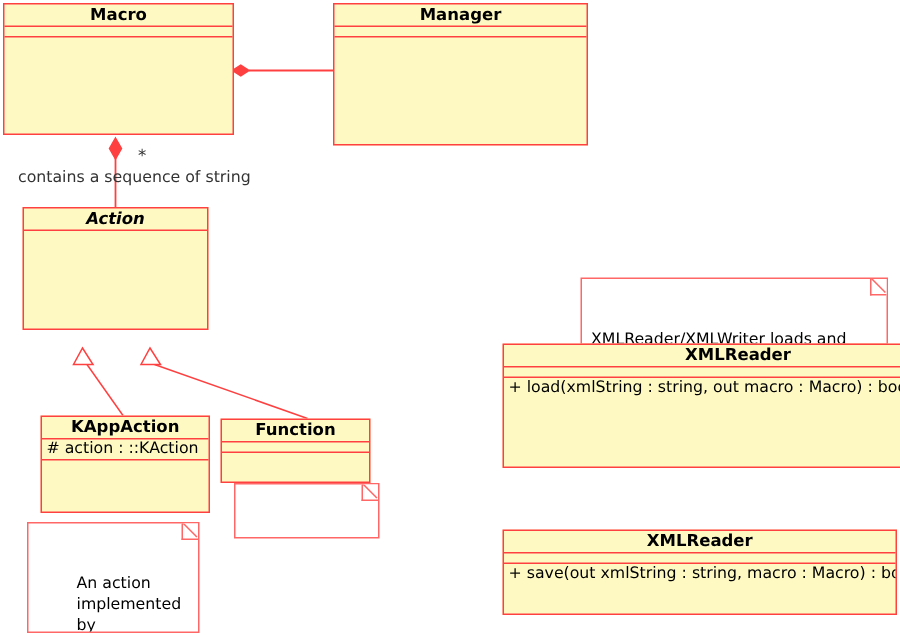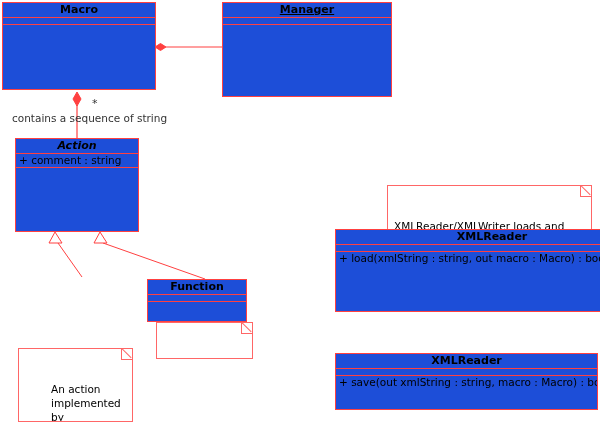--- a/index.html
+++ b/index.html
@@ -12,21 +12,21 @@
     width: 600px;
     height: 425px;
     background: #ffffff;
     font-family: "DejaVu Sans", "Liberation Sans", sans-serif;
     overflow: hidden;
   }
   
   .uml-class {
     position: absolute;
     box-sizing: border-box;
-    background: #1d4ed8;
+    background: #fef9c3;
     border: 1px solid #ff4040;
     display: flex;
     flex-direction: column;
   }
   .uml-class .cls-title {
     box-sizing: border-box;
     height: 15px;
     line-height: 14px;
     text-align: center;
     font-size: 11px;
@@ -147,35 +147,39 @@
       <polygon points="100,232 107,243 94,243" fill="#ffffff" stroke="#ff4040" stroke-width="1"></polygon>
     </g>
   </svg>
 
   <div class="uml-class" style="left:2px; top:2px; width:154px; height:88px;">
     <div class="cls-title">Macro</div>
     <div class="cls-attrs empty"></div>
     <div class="cls-ops"></div>
   </div>
 
-  <div class="uml-class" style="left:222px; top:2px; width:170px; height:95px;text-decoration:underline;">
+  <div class="uml-class" style="left:222px; top:2px; width:170px; height:95px;">
     <div class="cls-title">Manager</div>
     <div class="cls-attrs empty"></div>
     <div class="cls-ops"></div>
   </div>
 
   <div class="mult-label" style="left:92px; top:97px;">*</div>
   <div class="conn-label" style="left:12px; top:112px;">contains a sequence of string</div>
 
-  <div class="uml-class" style="left:15px; top:138px; width:124px; height:94px;">
+  <div class="uml-class" style="left:15px; top:138px; width:124px; height:82px;">
     <div class="cls-title abstract">Action</div>
-    <div class="cls-attrs">+ comment : string</div>
-    <div class="cls-ops"></div>
-  </div>
-
+    <div class="cls-ops"></div>
+  </div>
+
+  <div class="uml-class" style="left:27px; top:277px; width:113px; height:65px;">
+    <div class="cls-title">KAppAction</div>
+    <div class="cls-attrs"># action : ::KAction</div>
+    <div class="cls-ops"></div>
+  </div>
 
   <div class="uml-class" style="left:147px; top:279px; width:100px; height:43px;">
     <div class="cls-title">Function</div>
     <div class="cls-attrs empty"></div>
     <div class="cls-ops"></div>
   </div>
 
   <div class="uml-note" style="left:156px; top:322px; width:97px; height:37px;">
     <span class="fold"></span>
     <span> Supports return

